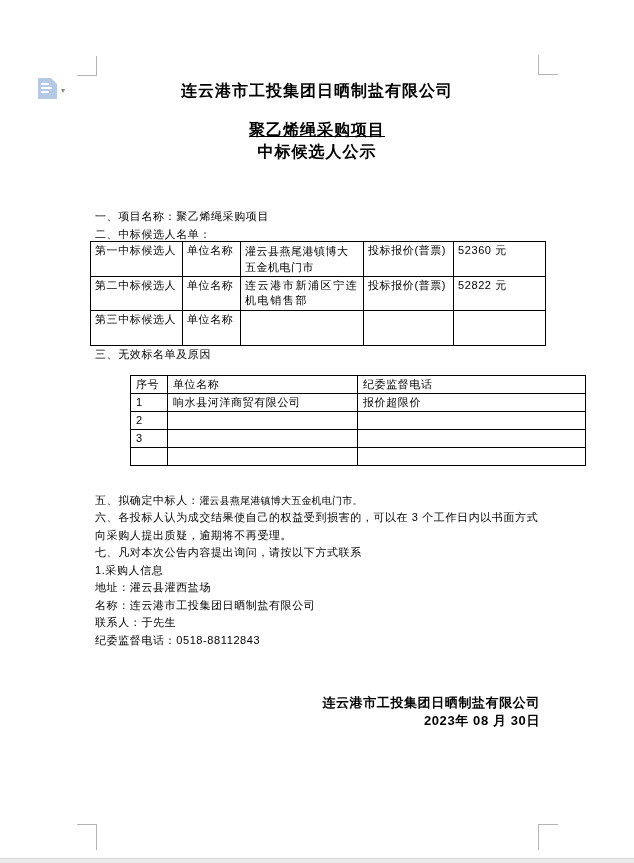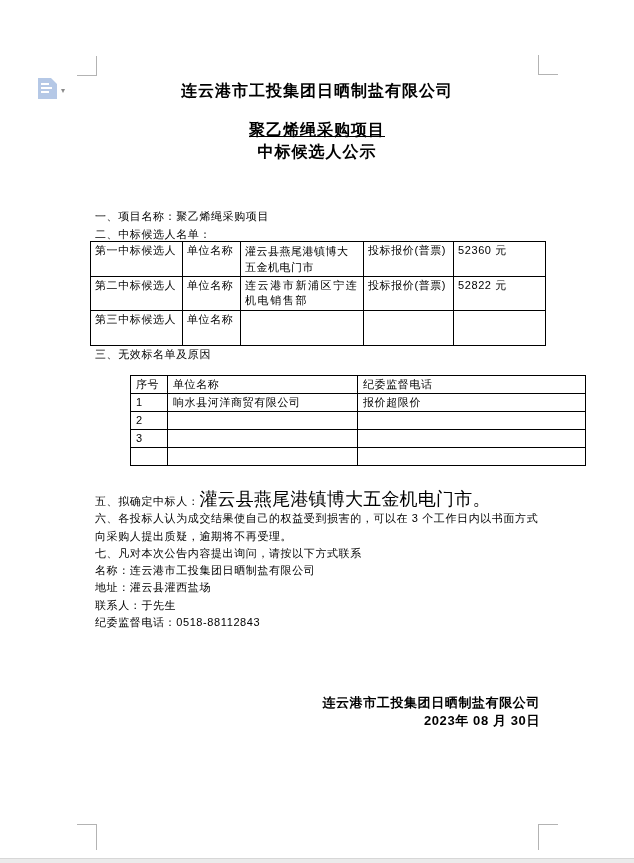--- a/index.html
+++ b/index.html
@@ -79,21 +79,21 @@
   .tbl-candidates .row-2 td { height: 34px; }
   .tbl-candidates .row-3 td { height: 35px; }
   .tbl-candidates td.unit-big { font-size: 11px; line-height: 16px; letter-spacing: 0.5px; }
   .tbl-candidates td.unit-spaced { letter-spacing: 1.6px; }
 
   .tbl-invalid { left: 90px; top: 375px; width: 455px; margin-left: 40px; }
   .tbl-invalid td { height: 18px; padding: 1px 5px; }
 
   
   .paras { left: 95px; top: 492px; width: 452px; font-size: 11px; letter-spacing: 0.6px; line-height: 17.4px; }
-  .winner-name { font-family: Liberation Mono, monospace; font-size: 18px; letter-spacing: 0.2px; text-align: right; }
+  .winner-name { font-family: Liberation Sans, sans-serif; font-size: 10px; letter-spacing: 0.2px; text-align: right; }
 
   
   .purchaser { left: 95px; top: 562px; width: 452px; font-size: 11px; letter-spacing: 0.6px; line-height: 17.4px; }
 
   
   .signature {
     left: 95px; top: 694px; width: 445px;
     text-align: right;
     font-size: 13px; font-weight: bold;
     letter-spacing: 0.6px; line-height: 18px;
@@ -201,22 +201,23 @@
   </tbody>
 </table>
 
 <div class="abs paras">
   <div><span>五、拟确定中标人：</span><span class="winner-name">灌云县燕尾港镇博大五金机电门市。</span></div>
   <div>六、各投标人认为成交结果使自己的权益受到损害的，可以在 3 个工作日内以书面方式向采购人提出质疑，逾期将不再受理。</div>
   <div>七、凡对本次公告内容提出询问，请按以下方式联系</div>
 </div>
 
 <div class="abs purchaser">
+  <div>1.采购人信息</div>
+  <div>地址：灌云县灌西盐场</div>
   <div>名称：连云港市工投集团日晒制盐有限公司</div>
-  <div>地址：灌云县灌西盐场</div>
   <div>联系人：于先生</div>
   <div>纪委监督电话：0518-88112843</div>
 </div>
 
 <div class="abs signature">
   <div>连云港市工投集团日晒制盐有限公司</div>
   <div>2023年 08 月 30日</div>
 </div>
 
 <div class="abs bottom-strip"></div>

